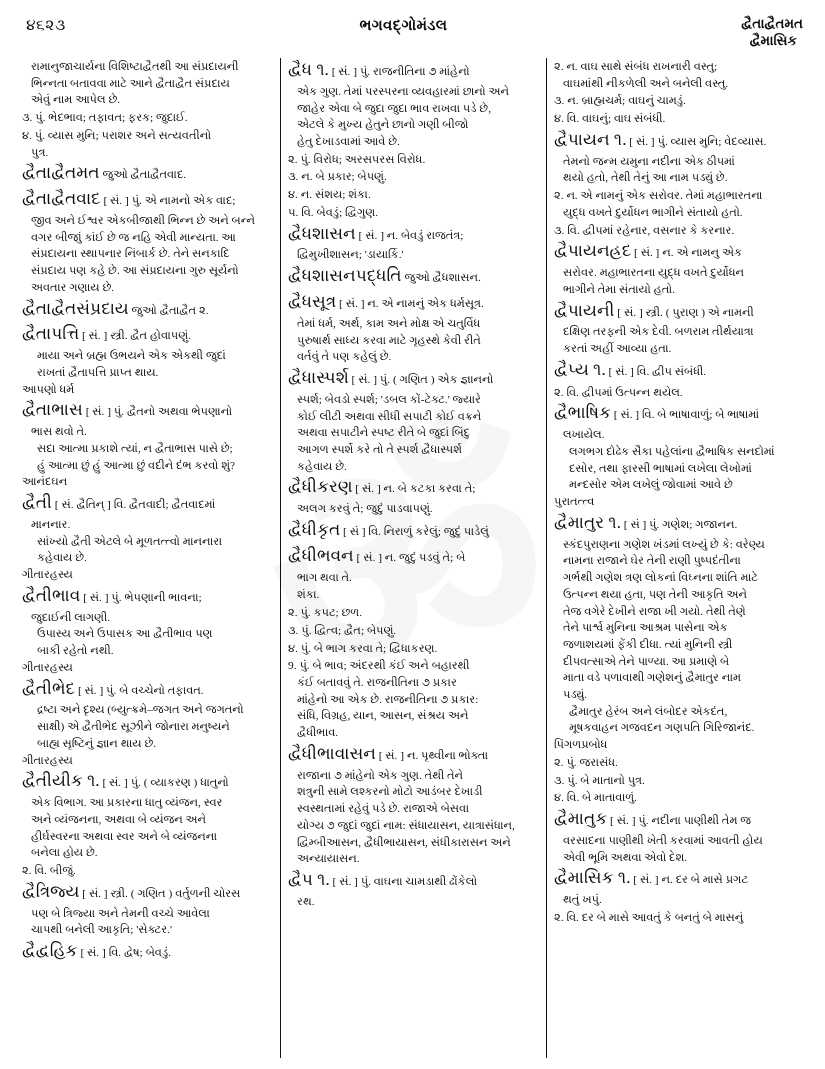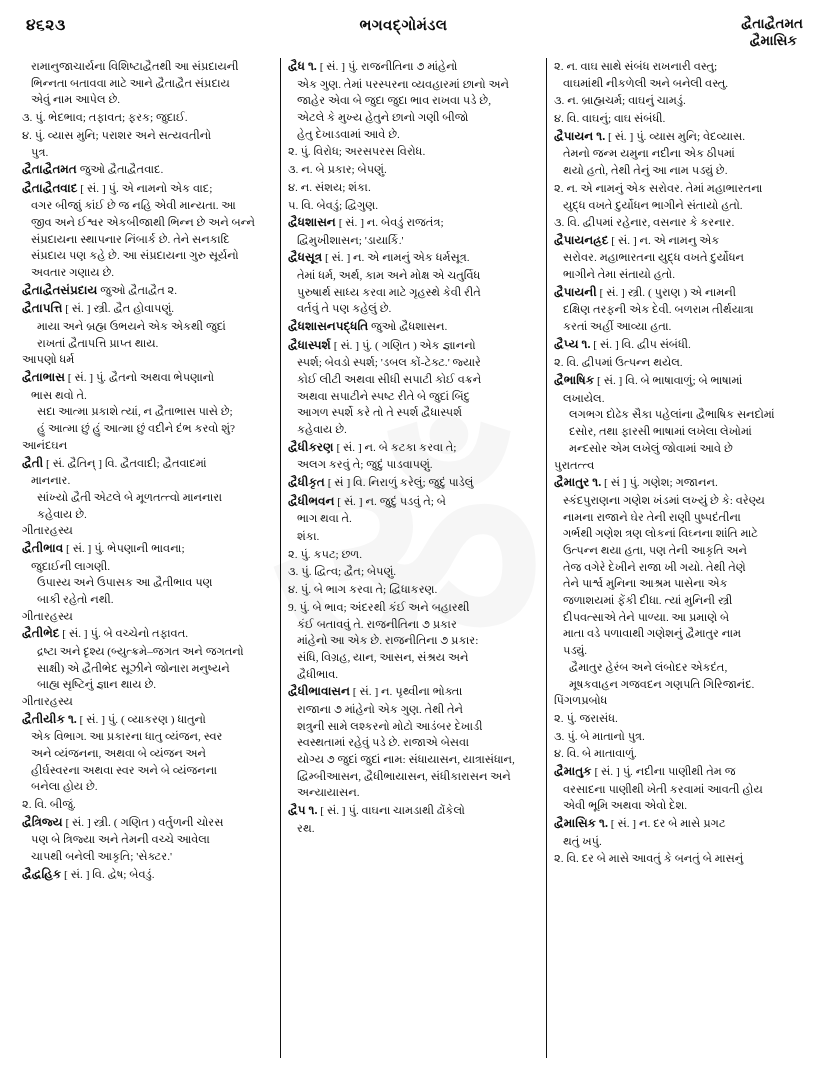--- a/index.html
+++ b/index.html
@@ -46,21 +46,21 @@
     z-index: 2;
     display: flex;
     align-items: flex-start;
     justify-content: space-between;
     height: 42px;
     padding: 2px 6px 0 10px;
     box-sizing: border-box;
   }
   .folio {
     font-size: 15.5px;
-    font-weight: bold;
+    font-weight: normal;
     letter-spacing: 0.5px;
     text-align: center;
   }
   .book-title {
     font-size: 15px;
     font-weight: bold;
     letter-spacing: 0.3px;
     margin-top: 1px;
     text-align: center;
   }
@@ -93,22 +93,22 @@
     line-height: 1.465;
     text-align: justify;
   }
   .col.c1 { padding-left: 6px; }
   .col.c2 { border-left: 1px solid #111; border-right: 1px solid #111; }
   .col.c3 { padding-right: 4px; }
 
   .entry { margin-bottom: 1px; }
 
   .headword {
-    font-weight: bold;
-    font-size: 12px;
+    font-weight: normal;
+    font-size: 17px;
     margin-top: 17px;
   }
 
   
   .body-line {
     display: block;
     text-indent: 0;
     padding-left: 9px;
   }
   .lead {
@@ -159,22 +159,22 @@
         </div>
         <div class="entry">
           <span class="numbered">૪. પું. વ્યાસ મુનિ; પરાશર અને સત્યવતીનો</span>
           <span class="body-line">પુત્ર.</span>
         </div>
         <div class="entry">
           <span class="lead"><span class="headword">દ્વૈતાદ્વૈતમત</span><span> જુઓ દ્વૈતાદ્વૈતવાદ.</span></span>
         </div>
         <div class="entry">
           <span class="lead"><span class="headword">દ્વૈતાદ્વૈતવાદ</span><span> [ સં. ] પું. એ નામનો એક વાદ;</span></span>
+          <span class="body-line">જીવ અને ઈશ્વર એકબીજાથી ભિન્ન છે અને બન્ને</span>
           <span class="body-line">વગર બીજાું કાંઈ છે જ નહિ એવી માન્યતા. આ</span>
-          <span class="body-line">જીવ અને ઈશ્વર એકબીજાથી ભિન્ન છે અને બન્ને</span>
           <span class="body-line">સંપ્રદાયના સ્થાપનાર નિંબાર્ક છે. તેને સનકાદિ</span>
           <span class="body-line">સંપ્રદાય પણ કહે છે. આ સંપ્રદાયના ગુરુ સૂર્યનો</span>
           <span class="body-line">અવતાર ગણાય છે.</span>
         </div>
         <div class="entry">
           <span class="lead"><span class="headword">દ્વૈતાદ્વૈતસંપ્રદાય</span><span> જુઓ દ્વૈતાદ્વૈત ૨.</span></span>
         </div>
         <div class="entry">
           <span class="lead"><span class="headword">દ્વૈતાપત્તિ</span><span> [ સં. ] સ્ત્રી. દ્વૈત હોવાપણું.</span></span>
           <span class="quote">માયા અને બ્રહ્મ ઉભયને એક એકથી જુદાં</span>
@@ -246,27 +246,27 @@
           <span class="numbered">૪. ન. સંશય; શંકા.</span>
         </div>
         <div class="entry">
           <span class="numbered">૫. વિ. બેવડું; દ્વિગુણ.</span>
         </div>
         <div class="entry">
           <span class="lead"><span class="headword">દ્વૈધશાસન</span><span> [ સં. ]    ન. બેવડું રાજતંત્ર;</span></span>
           <span class="body-line">દ્વિમુખીશાસન; 'ડાયાર્કિ.'</span>
         </div>
         <div class="entry">
+          <span class="lead"><span class="headword">દ્વૈધશાસનપદ્ધતિ</span><span> જુઓ દ્વૈધશાસન.</span></span>
+        </div>
+        <div class="entry">
           <span class="lead"><span class="headword">દ્વૈધસૂત્ર</span><span> [ સં. ] ન. એ નામનું એક ધર્મસૂત્ર.</span></span>
           <span class="body-line">તેમાં ધર્મ, અર્થ, કામ અને મોક્ષ એ ચતુર્વિધ</span>
           <span class="body-line">પુરુષાર્થ સાધ્ય કરવા માટે ગૃહસ્થે કેવી રીતે</span>
           <span class="body-line">વર્તવું તે પણ કહેલું છે.</span>
-        </div>
-        <div class="entry">
-          <span class="lead"><span class="headword">દ્વૈધશાસનપદ્ધતિ</span><span> જુઓ દ્વૈધશાસન.</span></span>
         </div>
         <div class="entry">
           <span class="lead"><span class="headword">દ્વૈધાસ્પર્શ</span><span> [ સં. ] પું. ( ગણિત ) એક જ્ઞાનનો</span></span>
           <span class="body-line">સ્પર્શ; બેવડો સ્પર્શ; 'ડબલ કોં-ટેક્ટ.' જ્યારે</span>
           <span class="body-line">કોઈ લીટી અથવા સીધી સપાટી કોઈ વક્રને</span>
           <span class="body-line">અથવા સપાટીને સ્પષ્ટ રીતે બે જુદાં બિંદુ</span>
           <span class="body-line">આગળ સ્પર્શે કરે તો તે સ્પર્શ દ્વૈધાસ્પર્શ</span>
           <span class="body-line">કહેવાય છે.</span>
         </div>
         <div class="entry">

